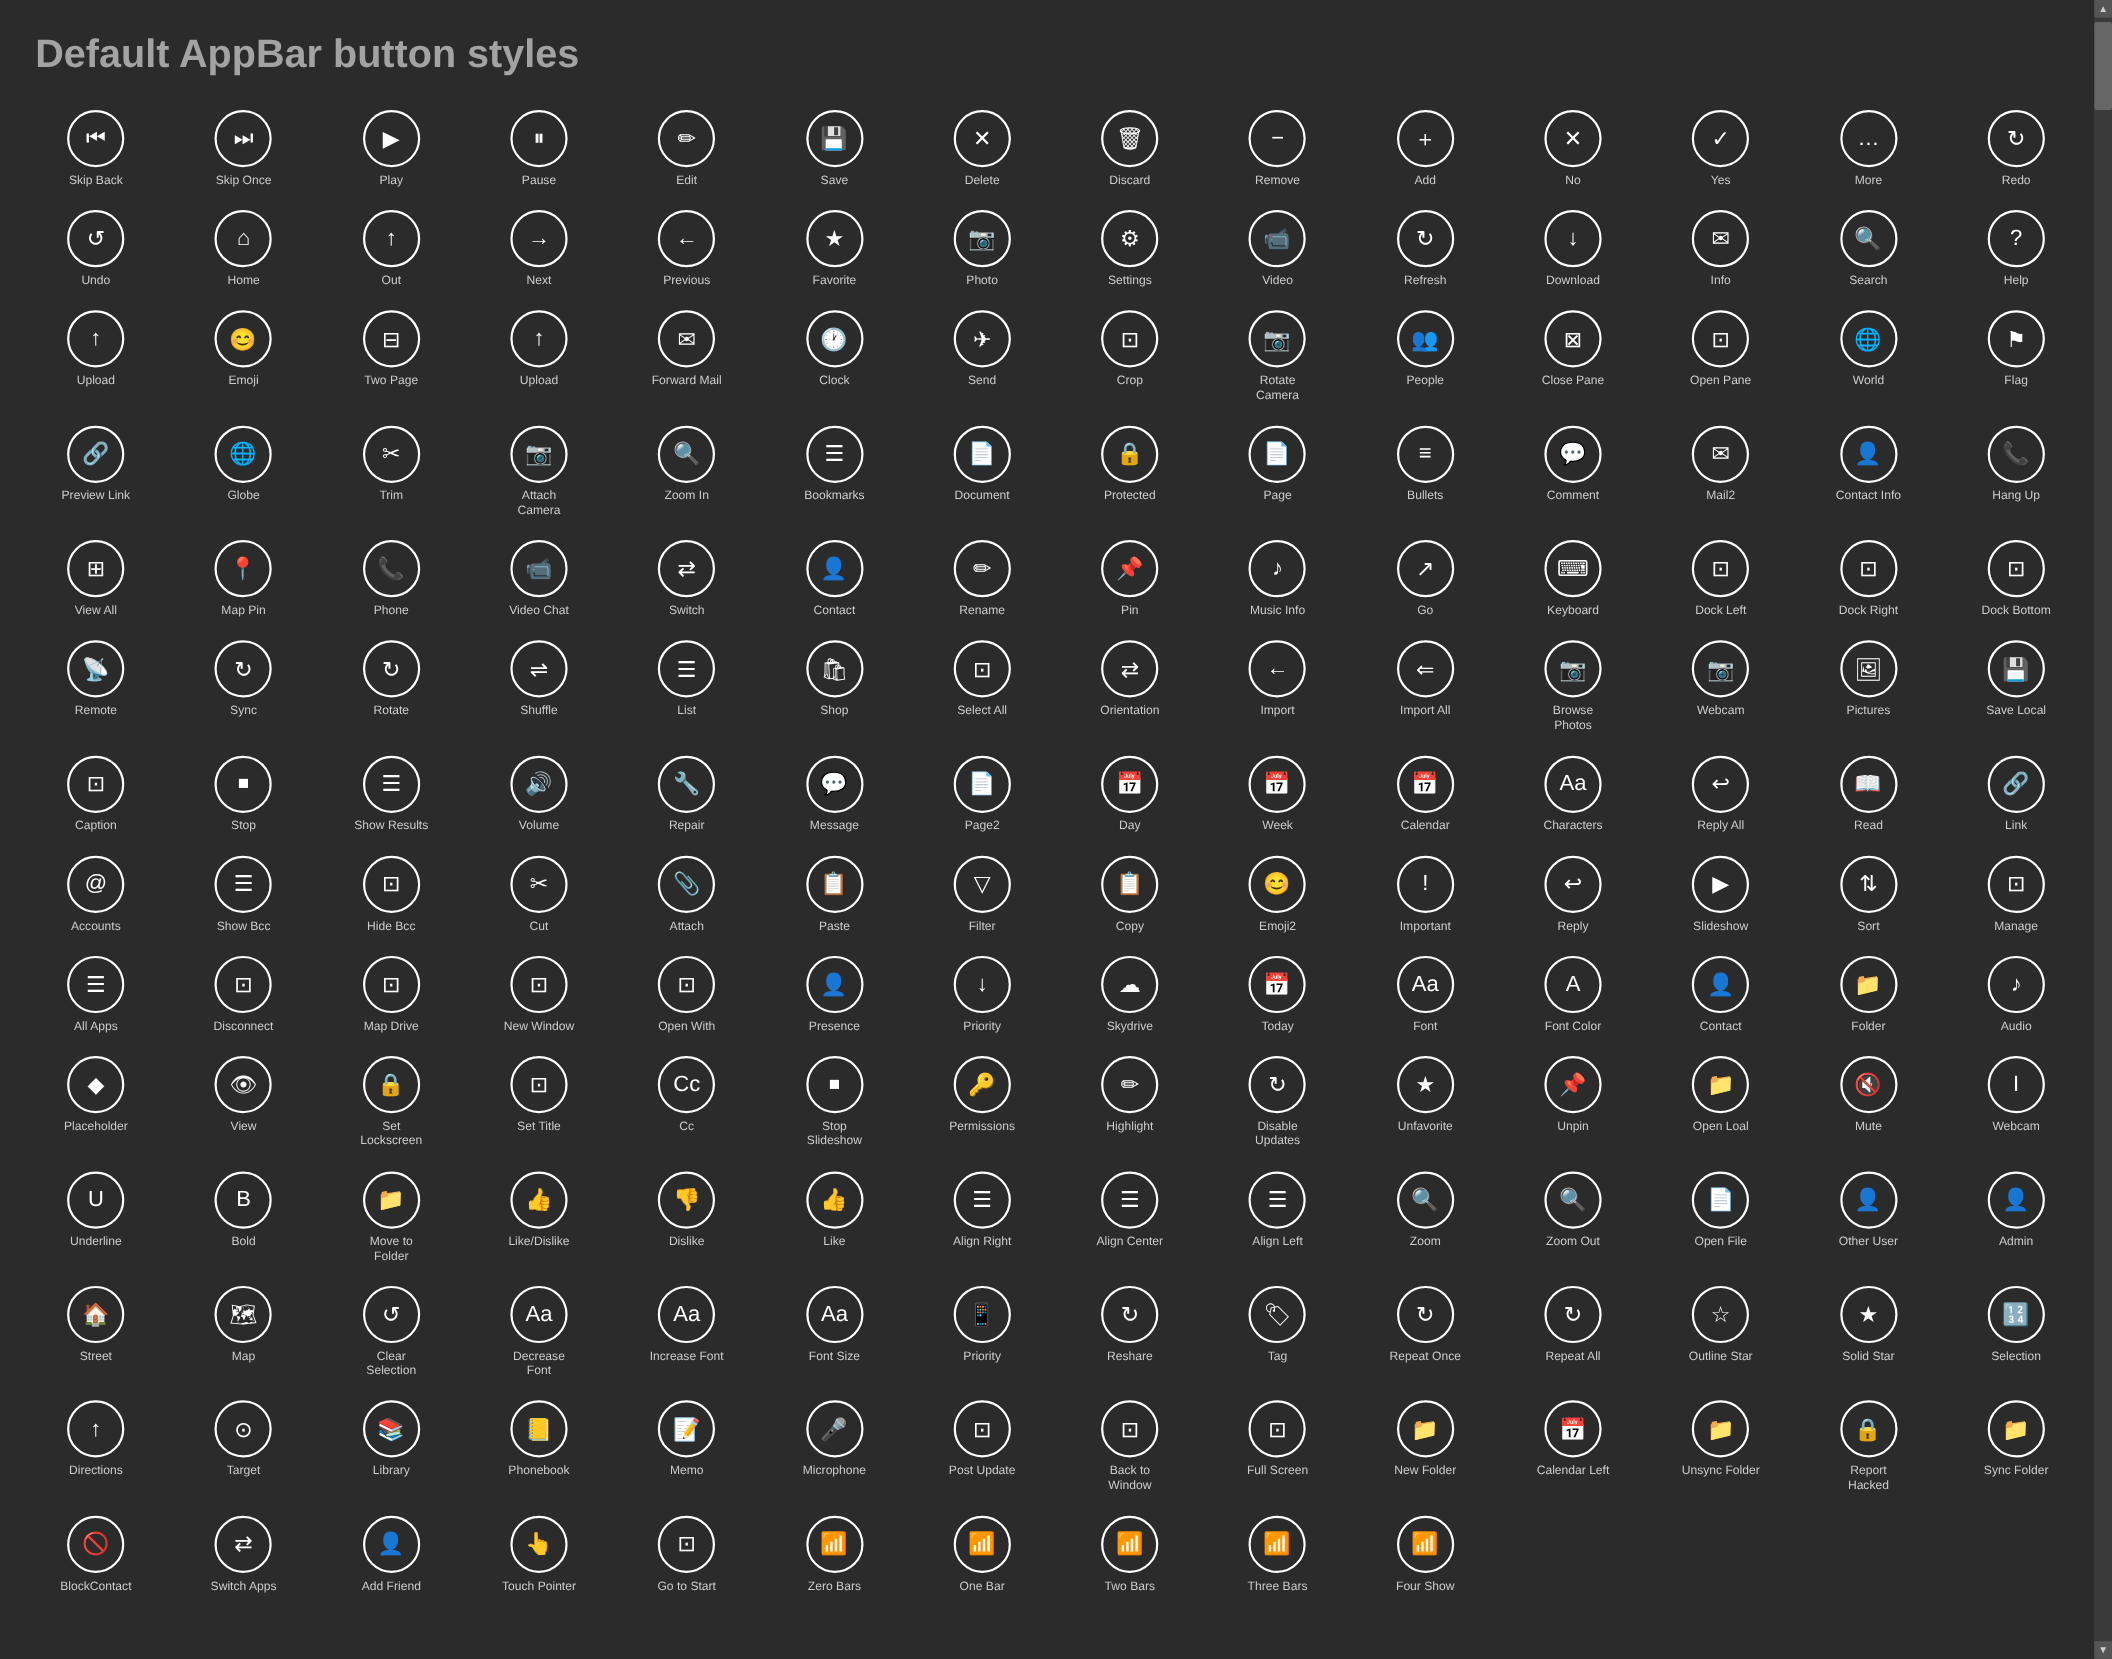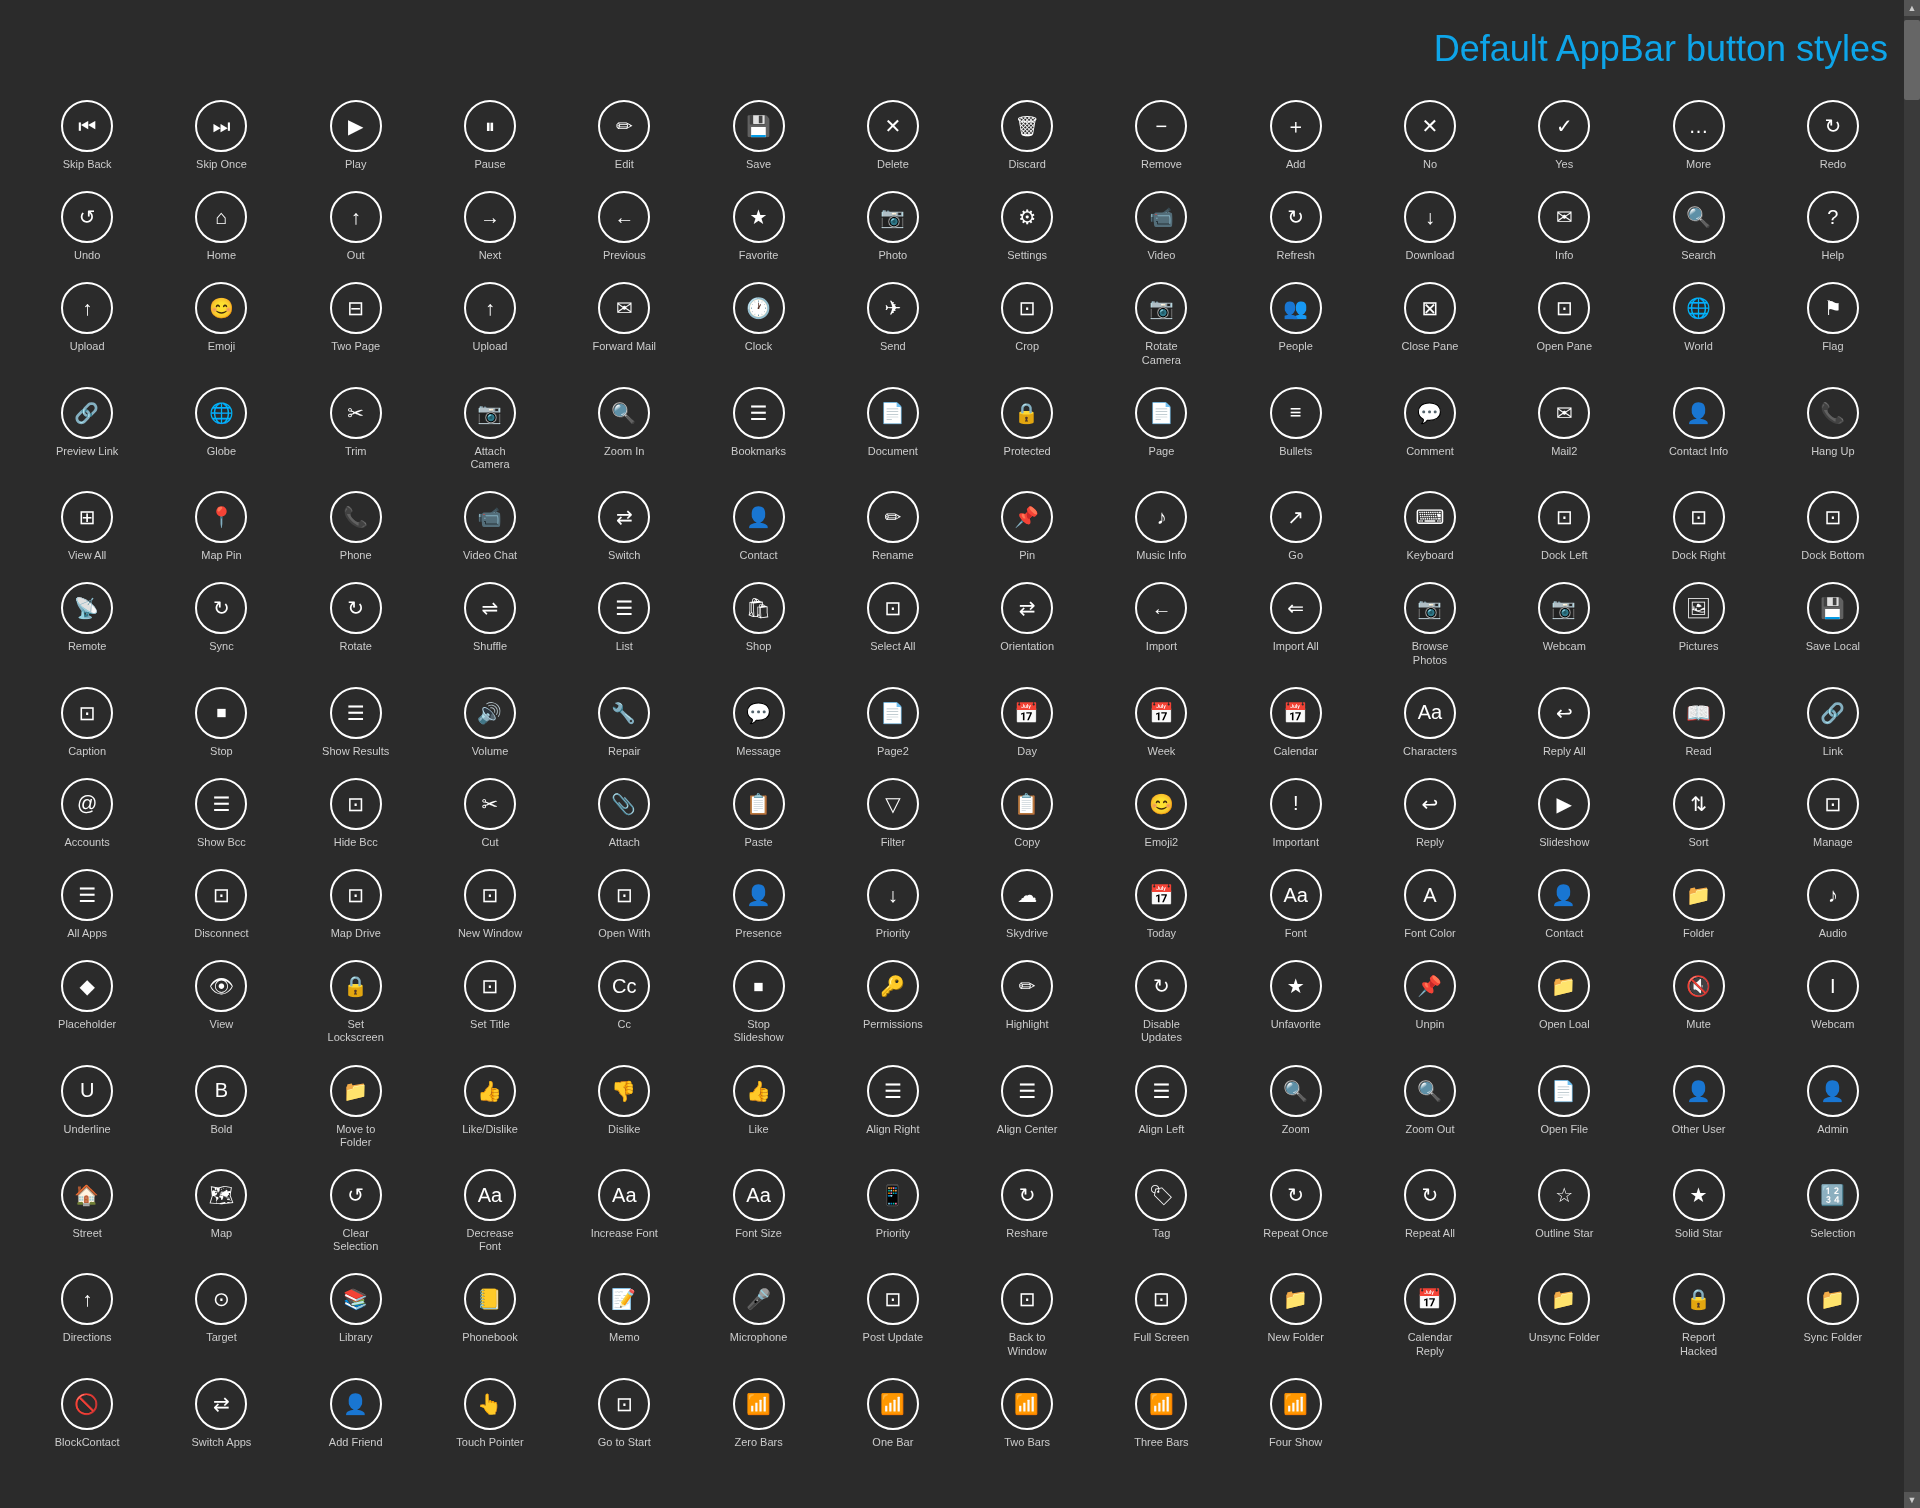--- a/index.html
+++ b/index.html
@@ -5,24 +5,23 @@
     * { box-sizing: border-box; margin: 0; padding: 0; }
     body {
       background: #2b2b2b;
       color: #ffffff;
       font-family: 'Segoe UI', Arial, sans-serif;
       min-height: 1508px;
       overflow-x: hidden;
     }
     .page-title {
       font-size: 36px;
-      font-weight: 400;
+      font-weight: 700;
       padding: 28px 32px 20px 32px;
-      color: #0ea5e9;
-      text-align: right;
+      color: #a3a3a3;
     }
     .grid-container {
       padding: 0 20px 20px 20px;
       display: grid;
       grid-template-columns: repeat(14, 1fr);
       gap: 4px 0;
     }
     .btn-item {
       display: flex;
       flex-direction: column;
@@ -793,21 +792,21 @@
     <div class="btn-item">
       <div class="icon-circle">⊡</div>
       <div class="btn-label">Full Screen</div>
     </div>
     <div class="btn-item">
       <div class="icon-circle">📁</div>
       <div class="btn-label">New Folder</div>
     </div>
     <div class="btn-item">
       <div class="icon-circle">📅</div>
-      <div class="btn-label">Calendar Reply</div>
+      <div class="btn-label">Calendar Left</div>
     </div>
     <div class="btn-item">
       <div class="icon-circle">📁</div>
       <div class="btn-label">Unsync Folder</div>
     </div>
     <div class="btn-item">
       <div class="icon-circle">🔒</div>
       <div class="btn-label">Report Hacked</div>
     </div>
     <div class="btn-item">

